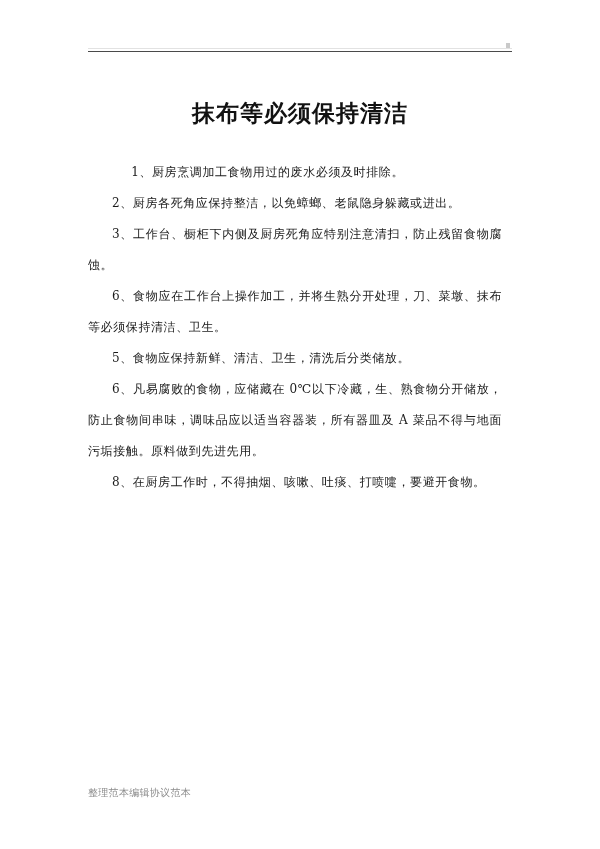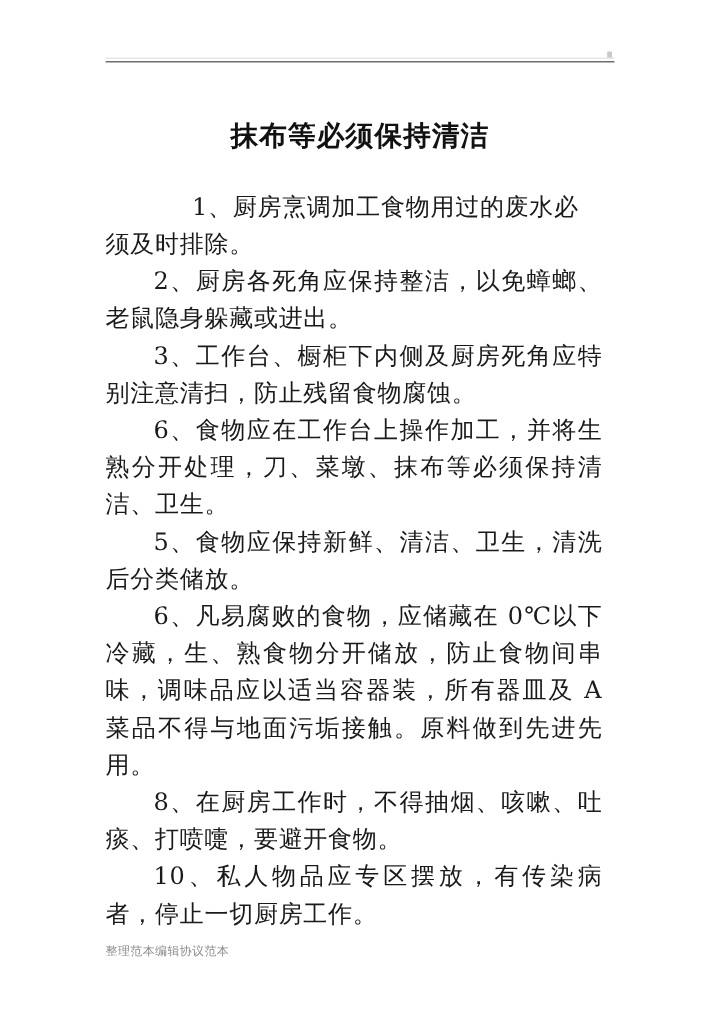--- a/index.html
+++ b/index.html
@@ -70,21 +70,21 @@
   }
 
   
   .body-block {
     position: absolute;
     left: 88px;
     top: 157px;
     width: 414px;
   }
   .clause {
-    font-size: 20px;
+    font-size: 12px;
     line-height: 31px;
     color: #1a1a1a;
     text-align: justify;
     text-justify: inter-ideograph;
     text-indent: 2em;
     margin: 0 0 0 0;
     letter-spacing: 0.6px;
   }
   .clause.first-clause {
     text-indent: 3.6em;
@@ -116,18 +116,17 @@
   <div class="doc-title">抹布等必须保持清洁</div>
 
   <div class="body-block">
     <p class="clause first-clause">1、厨房烹调加工食物用过的废水必须及时排除。</p>
     <p class="clause">2、厨房各死角应保持整洁，以免蟑螂、老鼠隐身躲藏或进出。</p>
     <p class="clause">3、工作台、橱柜下内侧及厨房死角应特别注意清扫，防止残留食物腐蚀。</p>
     <p class="clause">6、食物应在工作台上操作加工，并将生熟分开处理，刀、菜墩、抹布等必须保持清洁、卫生。</p>
     <p class="clause">5、食物应保持新鲜、清洁、卫生，清洗后分类储放。</p>
     <p class="clause">6、凡易腐败的食物，应储藏在 0℃以下冷藏，生、熟食物分开储放，防止食物间串味，调味品应以适当容器装，所有器皿及 A 菜品不得与地面污垢接触。原料做到先进先用。</p>
     <p class="clause">8、在厨房工作时，不得抽烟、咳嗽、吐痰、打喷嚏，要避开食物。</p>
-    <p class="clause">10、私人物品应专区摆放，有传染病者，停止一切厨房工作。</p>
   </div>
 
   <div class="footer-note">整理范本编辑协议范本</div>
 
 </div>
 
 </body></html>

